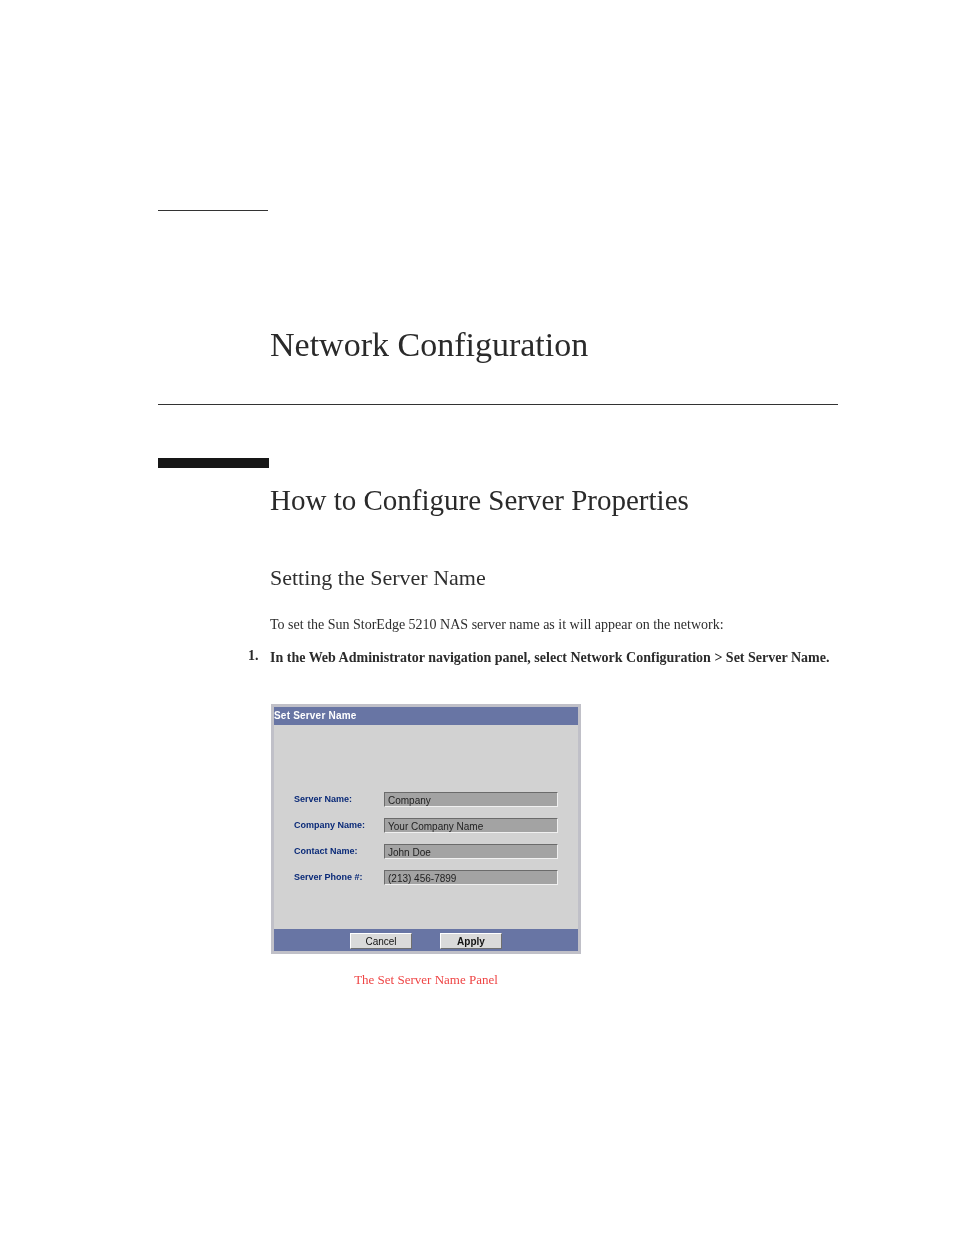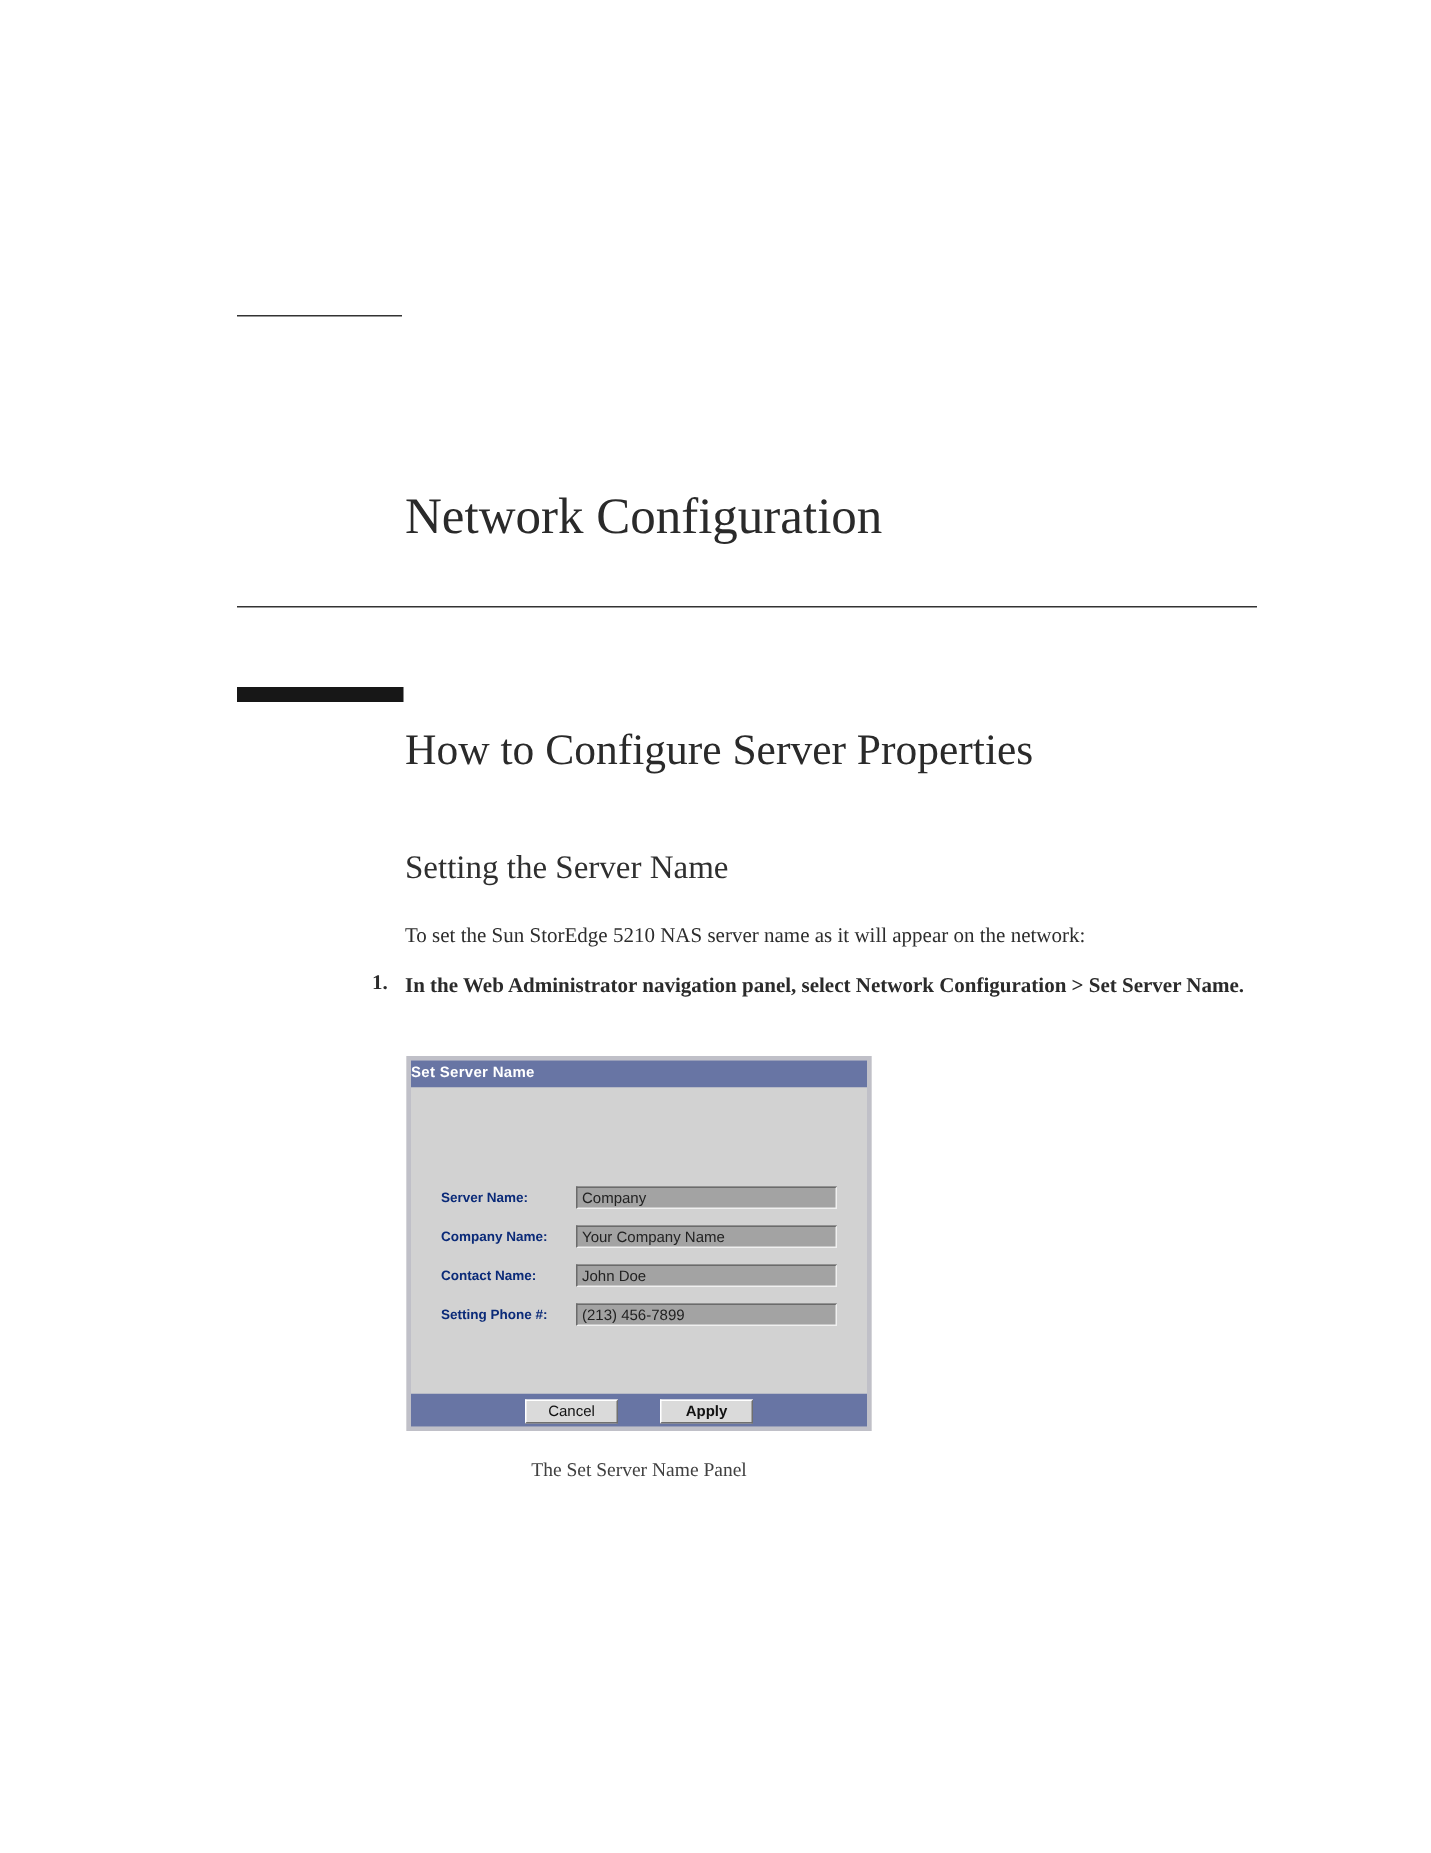--- a/index.html
+++ b/index.html
@@ -189,21 +189,21 @@
   }
   .btn.apply { font-weight: 700; }
   .caption {
     position: absolute;
     left: 271px;
     top: 972px;
     width: 310px;
     text-align: center;
     font-family: "Palatino Linotype", Palatino, Georgia, serif;
     font-size: 13px;
-    color: #404040;
+    color: #ef4444;
   }
 </style>
 </head>
 <body>
 
 <div class="page">
 
   <div class="short-rule"></div>
 
   <div class="chapter-title">Network Configuration</div>
@@ -234,21 +234,21 @@
         <span class="form-label">Contact Name:</span>
         <span class="form-input">John Doe</span>
       </div>
 
       <div class="form-row row2">
         <span class="form-label">Company Name:</span>
         <span class="form-input">Your Company Name</span>
       </div>
 
       <div class="form-row row4">
-        <span class="form-label">Setting Phone #:</span>
+        <span class="form-label">Server Phone #:</span>
         <span class="form-input">(213) 456-7899</span>
       </div>
 
     </div>
     <div class="panel-footer">
       <span class="btn">Cancel</span>
       <span class="btn apply">Apply</span>
     </div>
   </div>
 

